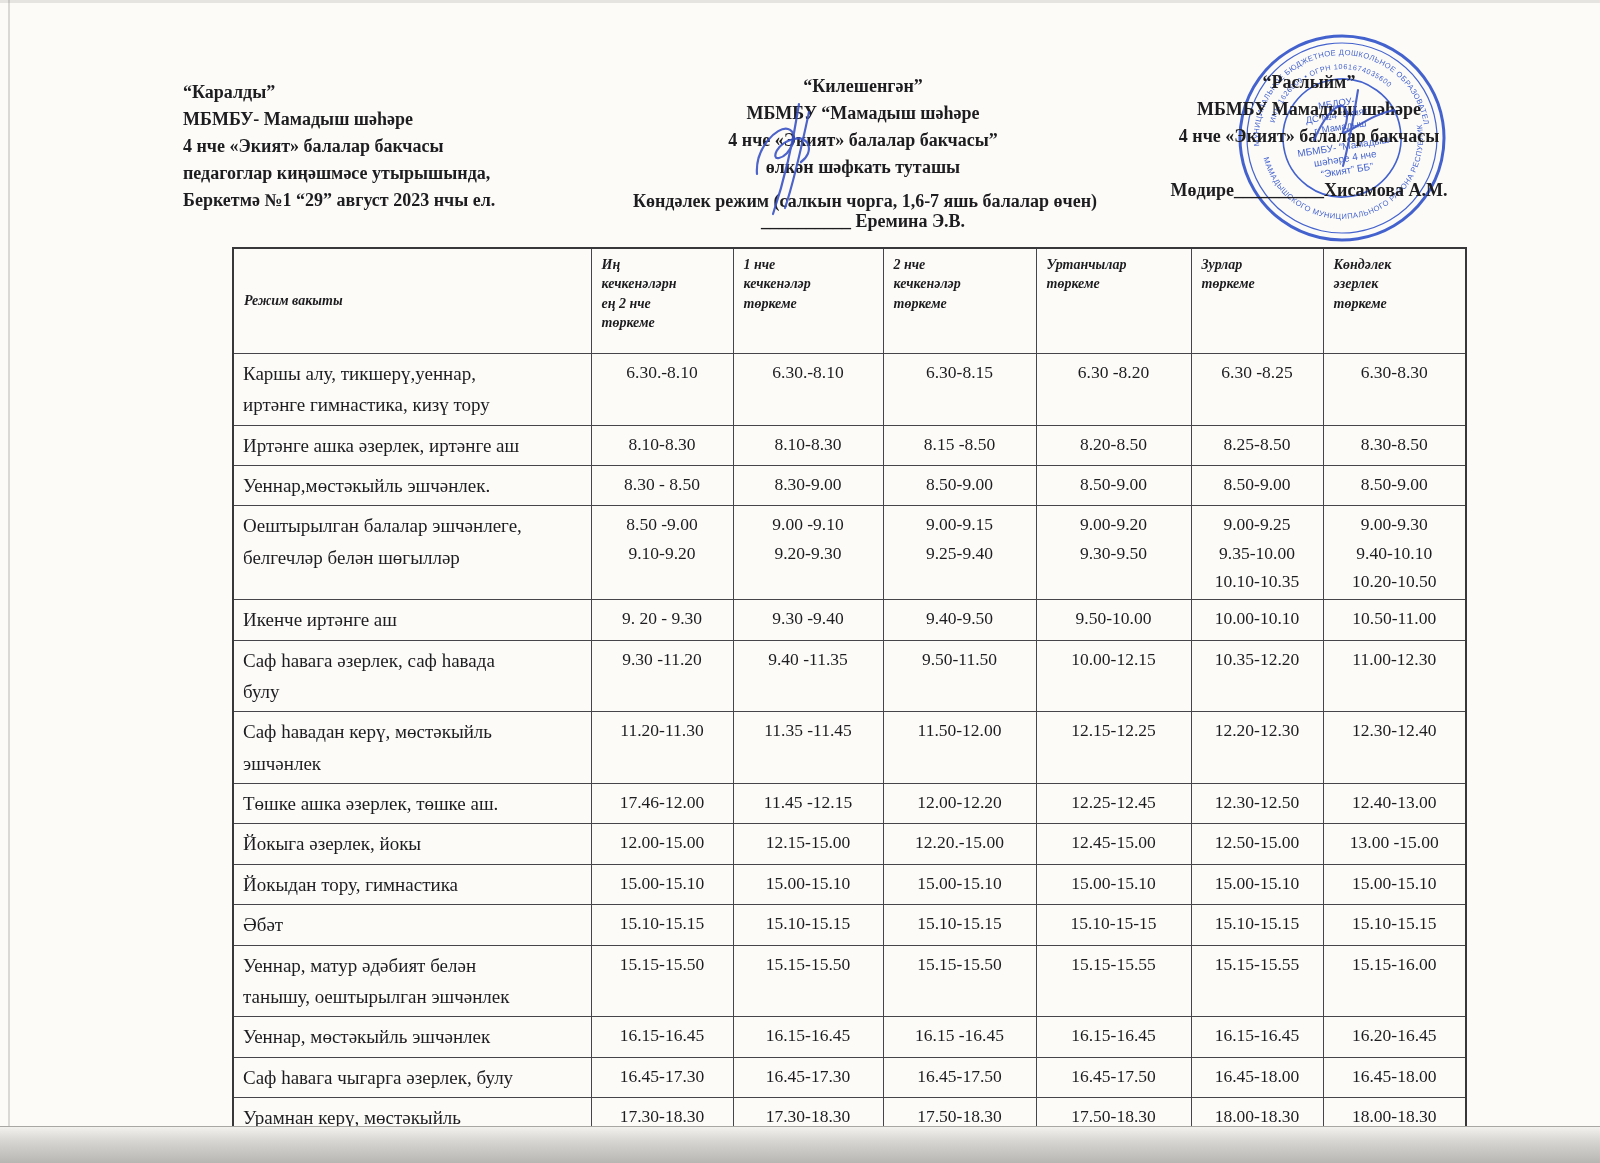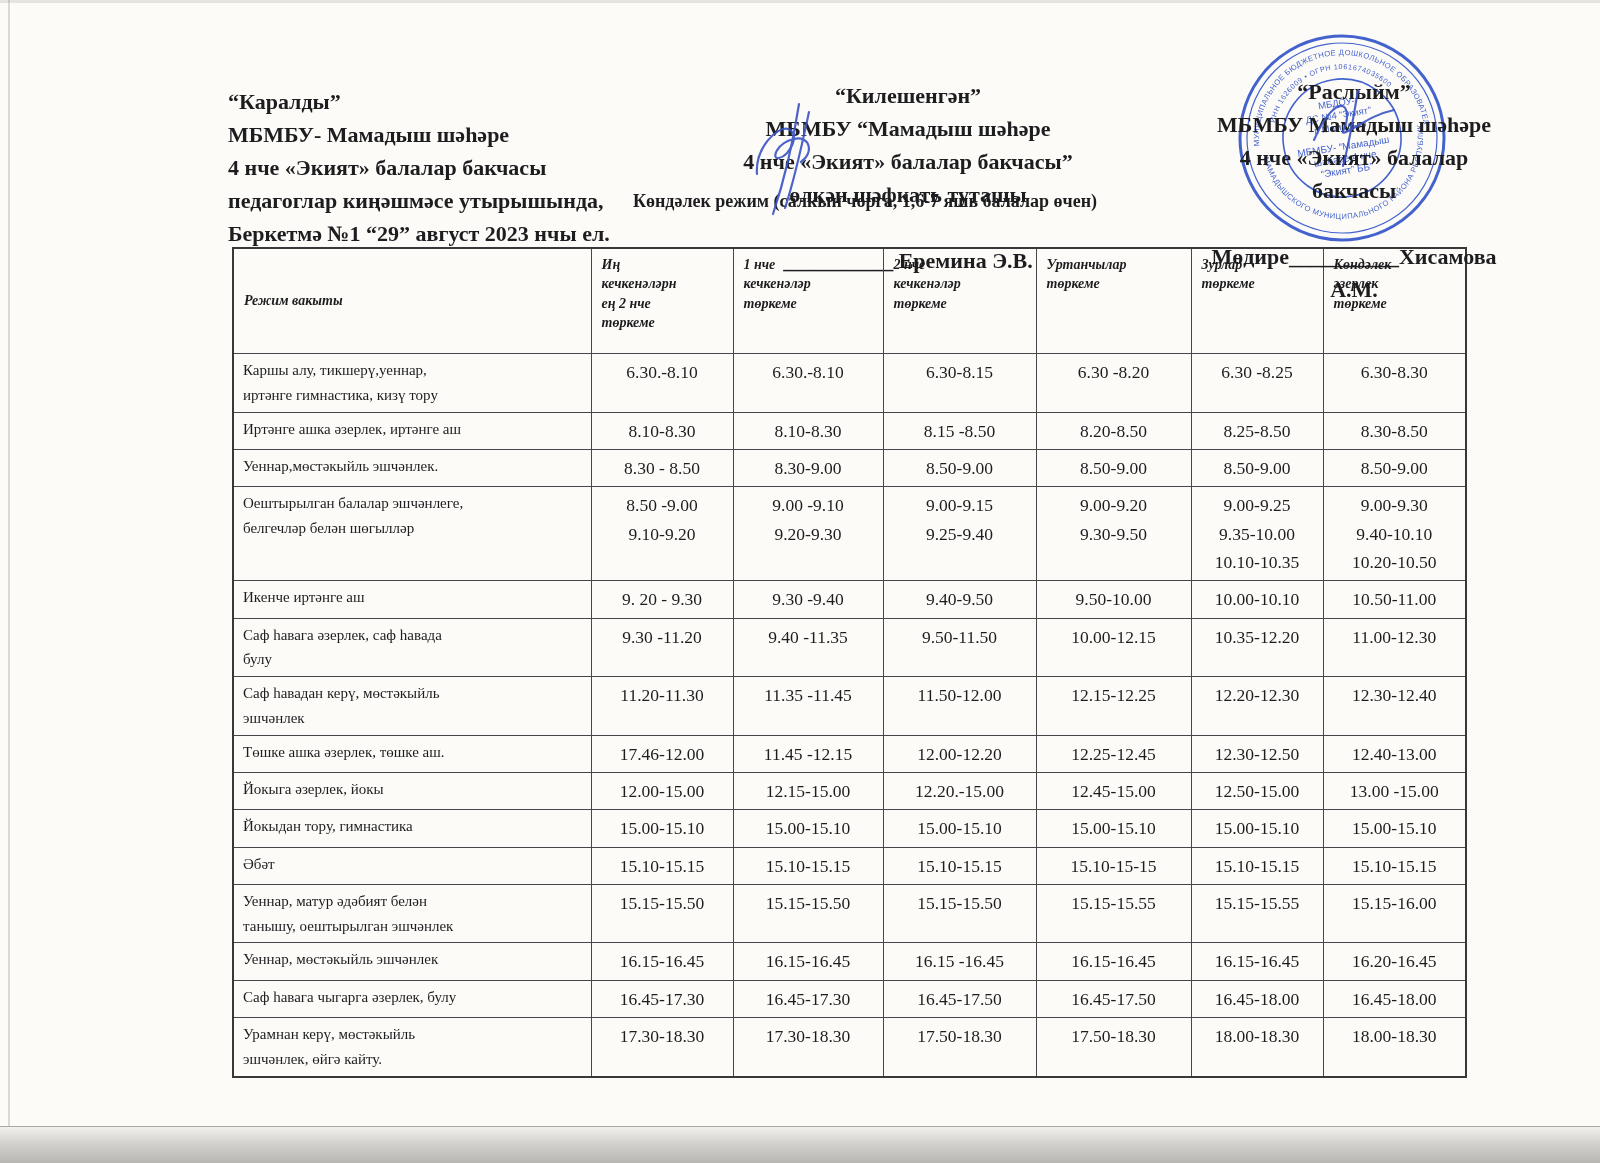--- a/index.html
+++ b/index.html
@@ -9,21 +9,21 @@
     font-family:"Liberation Serif","DejaVu Serif",serif;
     color:#1d1d20;
   }
   
   .scan-bottom { position:absolute; left:0; right:0; bottom:0; height:36px;
     background:linear-gradient(#f2f1ee 0%, #d6d5d1 40%, #b7b6b2 100%);
     border-top:1px solid #a8a7a3; }
   .scan-left { position:absolute; left:8px; top:0; bottom:30px; width:2px; background:rgba(140,140,136,.30); }
   .scan-top { position:absolute; left:0; right:0; top:0; height:3px; background:rgba(160,160,156,.25); }
 
-  .approval { position:absolute; font-weight:bold; font-size:22px; line-height:1.5; white-space:pre-line;margin-left:45px; }
+  .approval { position:absolute; font-weight:bold; font-size:18px; line-height:1.5; white-space:pre-line; }
   .approval-left   { left:183px; top:52px; width:400px; text-align:left; }
   .approval-center { left:628px; top:46px; width:470px; text-align:center; }
   .approval-right  { left:1150px; top:42px; width:318px; text-align:center; z-index:3; }
 
   .doc-title { position:absolute; left:545px; top:188px; width:640px; text-align:center;
     font-weight:bold; font-size:18px; line-height:1.55; }
 
   .sig { position:absolute; z-index:4; pointer-events:none; }
   .sig-center { left:735px; top:100px; }
   .sig-right  { left:1300px; top:82px; }
@@ -35,21 +35,21 @@
     border:2px solid #38383b; }
   .schedule th, .schedule td {
     border:1.4px solid #45454a; white-space:pre-line; overflow:hidden;
   }
   .schedule th {
     font-style:italic; font-weight:bold; font-size:14px; line-height:1.38;
     text-align:left; vertical-align:top; padding:6px 6px 6px 10px; height:92px;
   }
   .schedule th.first { vertical-align:middle; }
   .schedule td.activity {
-    font-size:15px; line-height:1.65; text-align:left; vertical-align:top;
+    font-size:19px; line-height:1.65; text-align:left; vertical-align:top;
     padding:4px 6px 4px 9px;
   }
   .schedule td.time {
     font-size:17.5px; line-height:1.62; text-align:center; vertical-align:top;
     padding:4px 3px;
   }
 </style>
 </head>
 <body>
 

